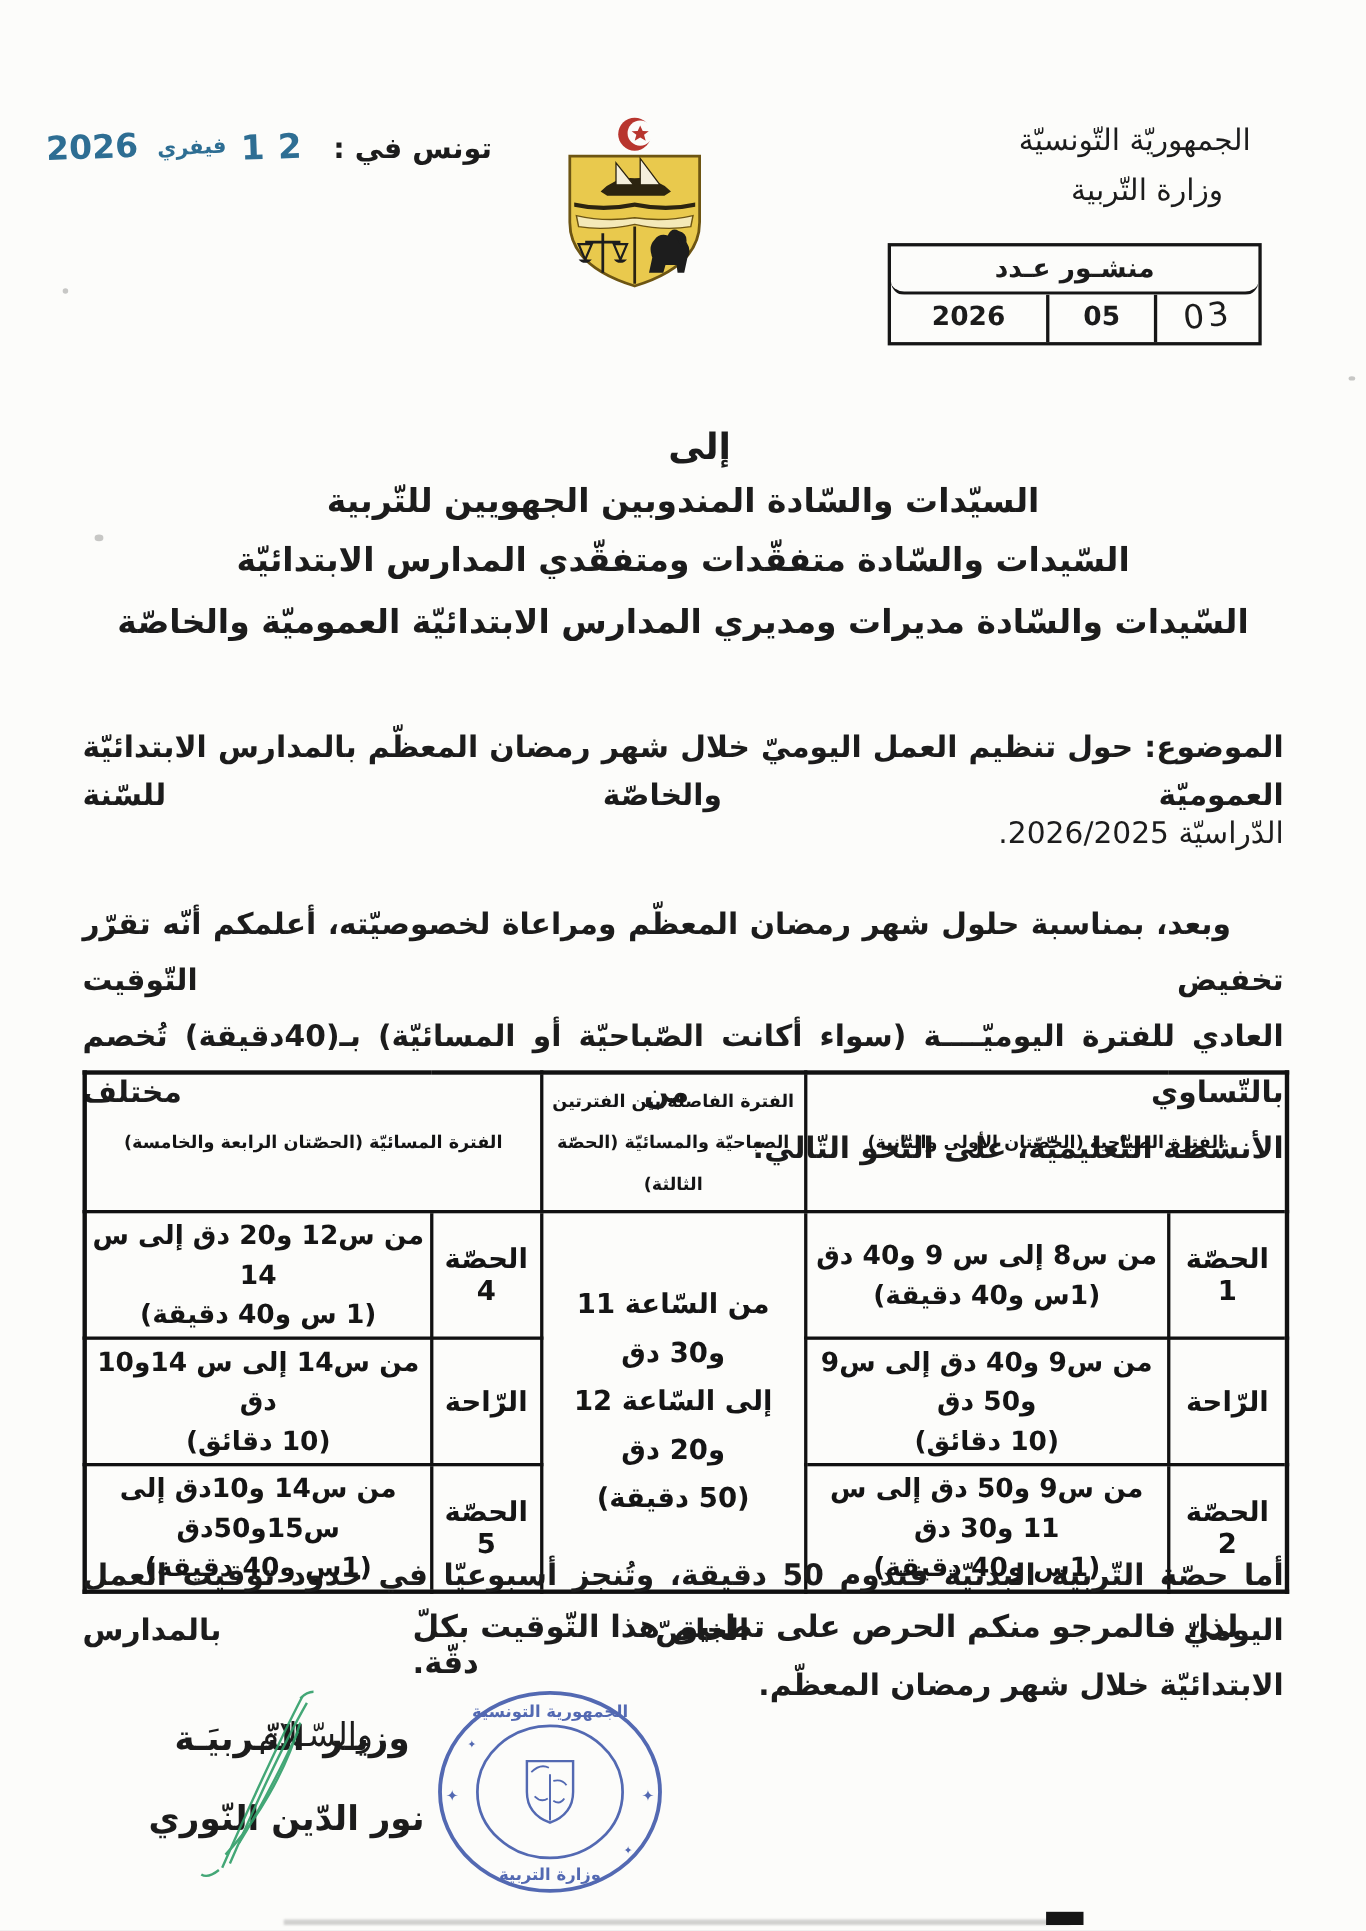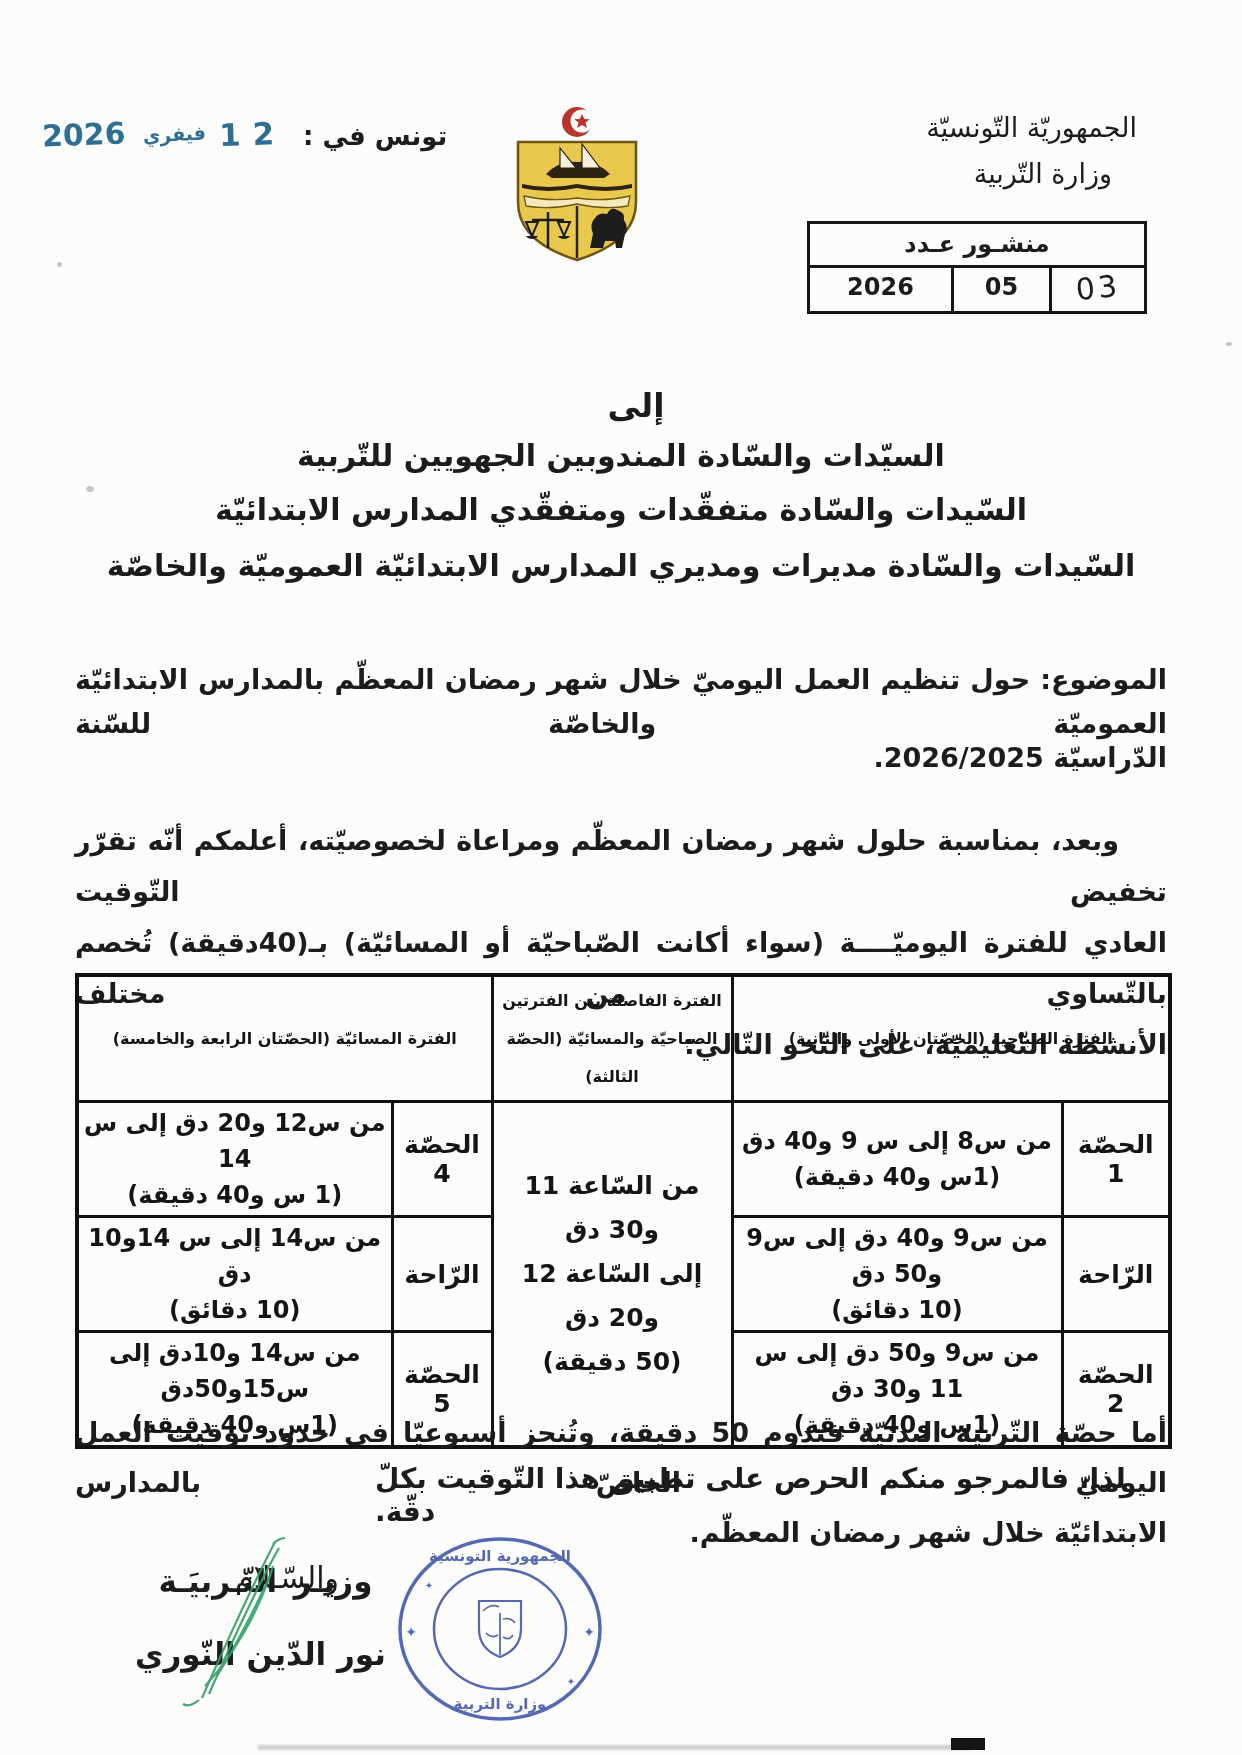--- a/index.html
+++ b/index.html
@@ -4,21 +4,21 @@
 <style>
   html,body{margin:0;padding:0;background:#e8e8e8;}
   .page{position:relative;width:1242px;height:1755px;background:#fcfcfa;overflow:hidden;
         font-family:"DejaVu Sans",sans-serif;color:#1c1c1c;direction:rtl;}
   
   .gov-line{position:absolute;text-align:right;font-weight:normal;}
   .republic{top:112px;right:105px;width:240px;font-size:27px;}
   .ministry{top:158px;right:130px;width:200px;font-size:27px;}
   .circ-box{position:absolute;top:221px;left:807px;width:334px;border:3px solid #161616;}
   .circ-title{border-bottom:3px solid #161616;text-align:center;font-weight:bold;font-size:24px;
-              padding:6px 0 7px;letter-spacing:1px;}
+              padding:6px 0 7px;letter-spacing:1px;border-radius:12px;}
   .circ-row{display:flex;direction:ltr;}
   .circ-cell{text-align:center;font-weight:bold;font-size:24px;padding:5px 0 6px;}
   .c-year{width:141px;border-right:3px solid #161616;}
   .c-month{width:95px;border-right:3px solid #161616;}
   .c-num{flex:1;font-family:"DejaVu Sans",sans-serif;font-weight:400;font-size:30px;
          transform:rotate(-6deg);letter-spacing:3px;padding-top:2px;}
   .date-line{position:absolute;top:116px;left:42px;direction:rtl;white-space:nowrap;font-size:26px;font-weight:bold;}
   .ink{color:#2e6e93;display:inline-block;transform:rotate(-2deg);}
   .ink.day{font-size:31px;letter-spacing:12px;margin:0 8px 0 4px;}
   .ink.month{font-size:19px;transform:rotate(-3deg) translateY(-4px);}
@@ -31,21 +31,21 @@
   .addr1{top:438px;font-size:30px;}
   .addr2{top:492px;font-size:30px;}
   .addr3{top:548px;font-size:30px;}
   
   .para{position:absolute;left:75px;width:1092px;direction:rtl;font-size:27px;font-weight:bold;}
   .jline{text-align:justify;text-align-last:justify;}
   .rline{text-align:right;}
   .subject{top:658px;line-height:44px;}
   .subject-label{text-underline-offset:5px;}
   .subject-year{position:absolute;top:742px;left:0;width:1092px;direction:rtl;
-                padding-left:520px;box-sizing:border-box;font-size:27px;font-weight:bold;}
+                padding-left:520px;box-sizing:border-box;font-size:27px;font-weight:normal;}
   .body-par{top:815px;line-height:51px;}
   .body-par .indent{display:inline-block;width:48px;}
   .closing{top:1408px;line-height:50px;}
   .request{top:1462px;padding-left:300px;box-sizing:border-box;text-align:left;font-size:28px;}
   
   .sched{position:absolute;top:973px;left:75px;width:1093px;border-collapse:collapse;direction:rtl;
          table-layout:fixed;}
   .sched th,.sched td{border:3px solid #111;text-align:center;vertical-align:middle;
          font-weight:bold;color:#151515;padding:2px;}
   .sched{border:4px solid #111;}

